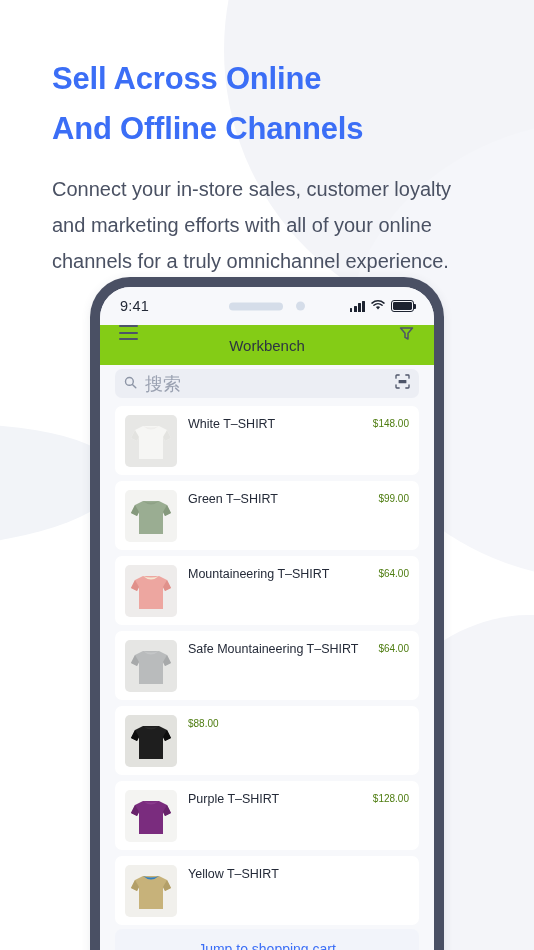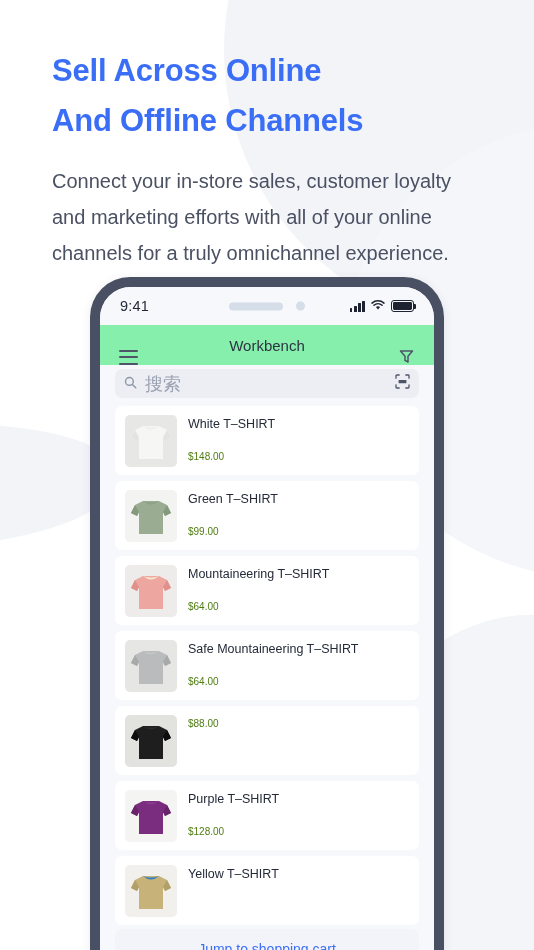--- a/index.html
+++ b/index.html
@@ -38,21 +38,21 @@
     transform:rotate(-3deg);
   }
   .blob-br {
     top:615px; right:-175px;
     width:360px; height:430px;
     border-radius:50%;
     background:#f4f5f9;
   }
 
   
-  .hero { position:absolute; top:4px; left:0; width:534px; padding:42px 52px 0 52px; }
+  .hero { position:absolute; top:12px; left:0; width:534px; padding:42px 52px 0 52px; }
   .hero h1 {
     color:#3b6ef6;
     font-size:31px;
     font-weight:bold;
     line-height:1.62;
     letter-spacing:-0.2px;
   }
   .hero h1 .line { display:block; }
   .hero p {
     margin-top:18px;
@@ -110,23 +110,23 @@
   }
   .sb-batt::after{
     content:""; position:absolute; right:-3.2px; top:3.2px;
     width:1.8px; height:4.5px; background:#1d2330; border-radius:0 1px 1px 0;
   }
   .sb-batt span { display:block; width:100%; height:100%; background:#1d2330; border-radius:1.4px; }
 
   
   .navbar {
     height:40px;
-    display:flex; align-items:flex-end;
+    display:flex; align-items:flex-start;
     padding:0 19px;
-    background:#86efac;
+    background:#84cc16;
     position:relative;
     text-decoration:underline;
   }
   .nav-title {
     position:absolute; left:50%; top:50%;
     transform:translate(-50%,-50%);
     font-size:15px; color:#2d3442;
   }
   .hamburger { display:flex; flex-direction:column; gap:4.4px; cursor:pointer; }
   .hamburger i { display:block; width:19px; height:2.2px; background:#4d5468; border-radius:1.4px; }
@@ -159,21 +159,21 @@
   }
   .thumb {
     width:52px; height:52px;
     border-radius:5px;
     flex:0 0 52px;
     position:relative;
     overflow:hidden;
     background:#e9e9e7;
   }
   .shirt { position:absolute; left:50%; top:52%; transform:translate(-50%,-50%); }
-  .card-body { flex:1; display:flex; flex-direction:column; justify-content:space-between; padding:3px 0 4px 0; }
+  .card-body { flex:1; display:flex; flex-direction:row; justify-content:space-between; padding:3px 0 4px 0; }
   .p-name  { font-size:12.5px; color:#242a38; line-height:1.1; }
   .p-price { font-size:10px; color:#4d7c0f; line-height:1.1; }
 
   
   .cta-wrap { position:absolute; left:0; bottom:0; width:100%; padding:0 15px 8px 15px; background:#f7f8fb; }
   .cta {
     height:40px;
     background:#f2f4fa;
     border-radius:7px;
     display:flex; align-items:center; justify-content:center;

